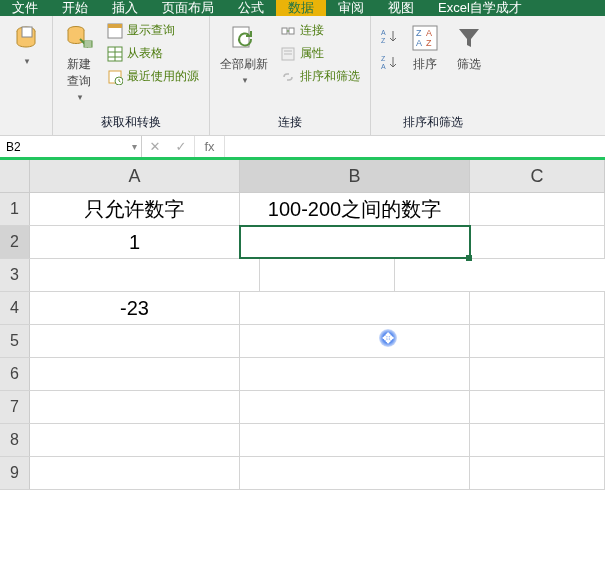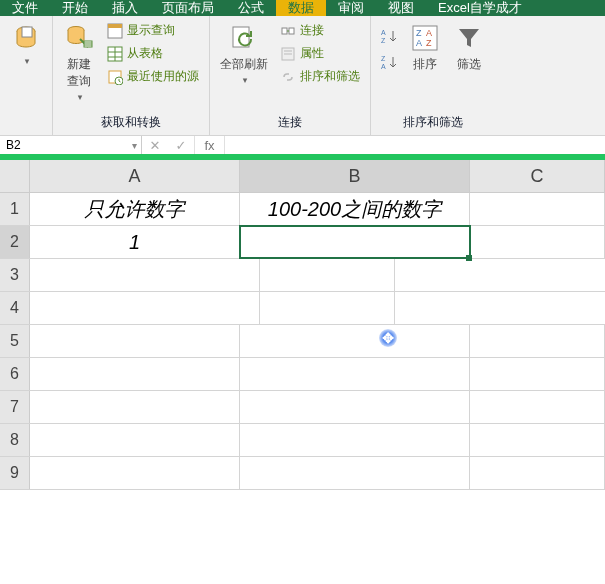--- a/index.html
+++ b/index.html
@@ -17,39 +17,39 @@
     .group-label { text-align: center; font-size: 12px; color: #0f172a; padding-bottom: 2px; }
     .big-btn { display: flex; flex-direction: column; align-items: center; gap: 2px; padding: 2px 4px; cursor: pointer; font-size: 12px; color: #444; }
     .big-btn .icon-box { width: 32px; height: 32px; display: flex; align-items: center; justify-content: center; }
     .sm-item { display: flex; align-items: center; gap: 4px; font-size: 12px; color: #4d7c0f; padding: 2px 4px; cursor: pointer; white-space: nowrap; }
     .sm-item.disabled { color: #4d7c0f; }
     .sm-col { display: flex; flex-direction: column; gap: 2px; }
     .dd-arrow { font-size: 9px; color: #666; margin-left: 2px; }
     .sm-icon { width: 16px; height: 16px; display: inline-flex; align-items: center; justify-content: center; }
     
     
-    .formula-row { display: flex; align-items: stretch; border-bottom: 6px solid #22c55e; height: 24px; background: #fff; }
+    .formula-row { display: flex; align-items: stretch; border-bottom: 3px solid #22c55e; height: 24px; background: #fff; }
     .name-box { width: 142px; border-right: 1px solid #ccc; display: flex; align-items: center; padding: 0 6px; font-size: 12px; position: relative; }
     .name-box-dd { position: absolute; right: 4px; color: #888; font-size: 10px; }
     .fb-btns { display: flex; border-right: 1px solid #e0e0e0; }
     .fb-btn { width: 26px; display: flex; align-items: center; justify-content: center; color: #aaa; font-size: 13px; }
     .fx-lbl { width: 30px; display: flex; align-items: center; justify-content: center; color: #777; font-size: 13px; border-right: 1px solid #e0e0e0; }
     .formula-input { flex: 1; padding: 0 6px; }
     
     
     .sheet { display: flex; flex-direction: column; }
     .col-headers { display: flex; background: #e6e6e6; border-bottom: 1px solid #ccc; }
     .corner { width: 30px; height: 32px; border-right: 1px solid #ccc; background: #e6e6e6; }
     .col-h { height: 32px; border-right: 1px solid #ccc; display: flex; align-items: center; justify-content: center; font-size: 18px; color: #444; background: #e6e6e6; }
     .col-a { width: 210px; }
     .col-b { width: 230px; }
     .col-c { width: 135px; }
     .sheet-row { display: flex; border-bottom: 1px solid #d4d4d4; }
     .row-h { width: 30px; background: #e6e6e6; border-right: 1px solid #ccc; display: flex; align-items: center; justify-content: center; font-size: 16px; color: #444; }
-    .cell { border-right: 1px solid #d4d4d4; display: flex; align-items: center; justify-content: center; font-size: 20px; color: #000; padding: 2px 4px; height: 32px; font-style: italic; }
+    .cell { border-right: 1px solid #d4d4d4; display: flex; align-items: center; justify-content: center; font-size: 20px; color: #000; padding: 2px 4px; height: 32px; }
     .cell.selected { outline: 2px solid #217346; outline-offset: -1px; position: relative; z-index: 2; }
     .cell.selected::after { content: ''; position: absolute; right: -3px; bottom: -3px; width: 6px; height: 6px; background: #217346; }
     .row-h.sel, .col-h.sel { background: #d3d3d3; }
     
     .cursor-mark { position: absolute; left: 379px; top: 329px; width: 18px; height: 18px; border-radius: 50%; background: radial-gradient(circle, #5b8def 40%, rgba(91,141,239,0.3) 70%); display: flex; align-items: center; justify-content: center; color: #fff; font-size: 14px; font-weight: bold; }
   </style>
 </head>
 <body>
 
 <div class="ribbon-tabs">
@@ -266,20 +266,21 @@
         <div class="cell col-b selected"></div>
         <div class="cell col-c"></div>
       </div>
       <div class="sheet-row">
         <div class="row-h">3</div>
         <div class="cell col-b"></div>
         <div class="cell col-c"></div>
       </div>
       <div class="sheet-row">
         <div class="row-h">4</div>
+        <div class="cell col-a">-23</div>
         <div class="cell col-b"></div>
         <div class="cell col-c"></div>
       </div>
       <div class="sheet-row">
         <div class="row-h">5</div>
         <div class="cell col-a"></div>
         <div class="cell col-b"></div>
         <div class="cell col-c"></div>
       </div>
       <div class="sheet-row">

